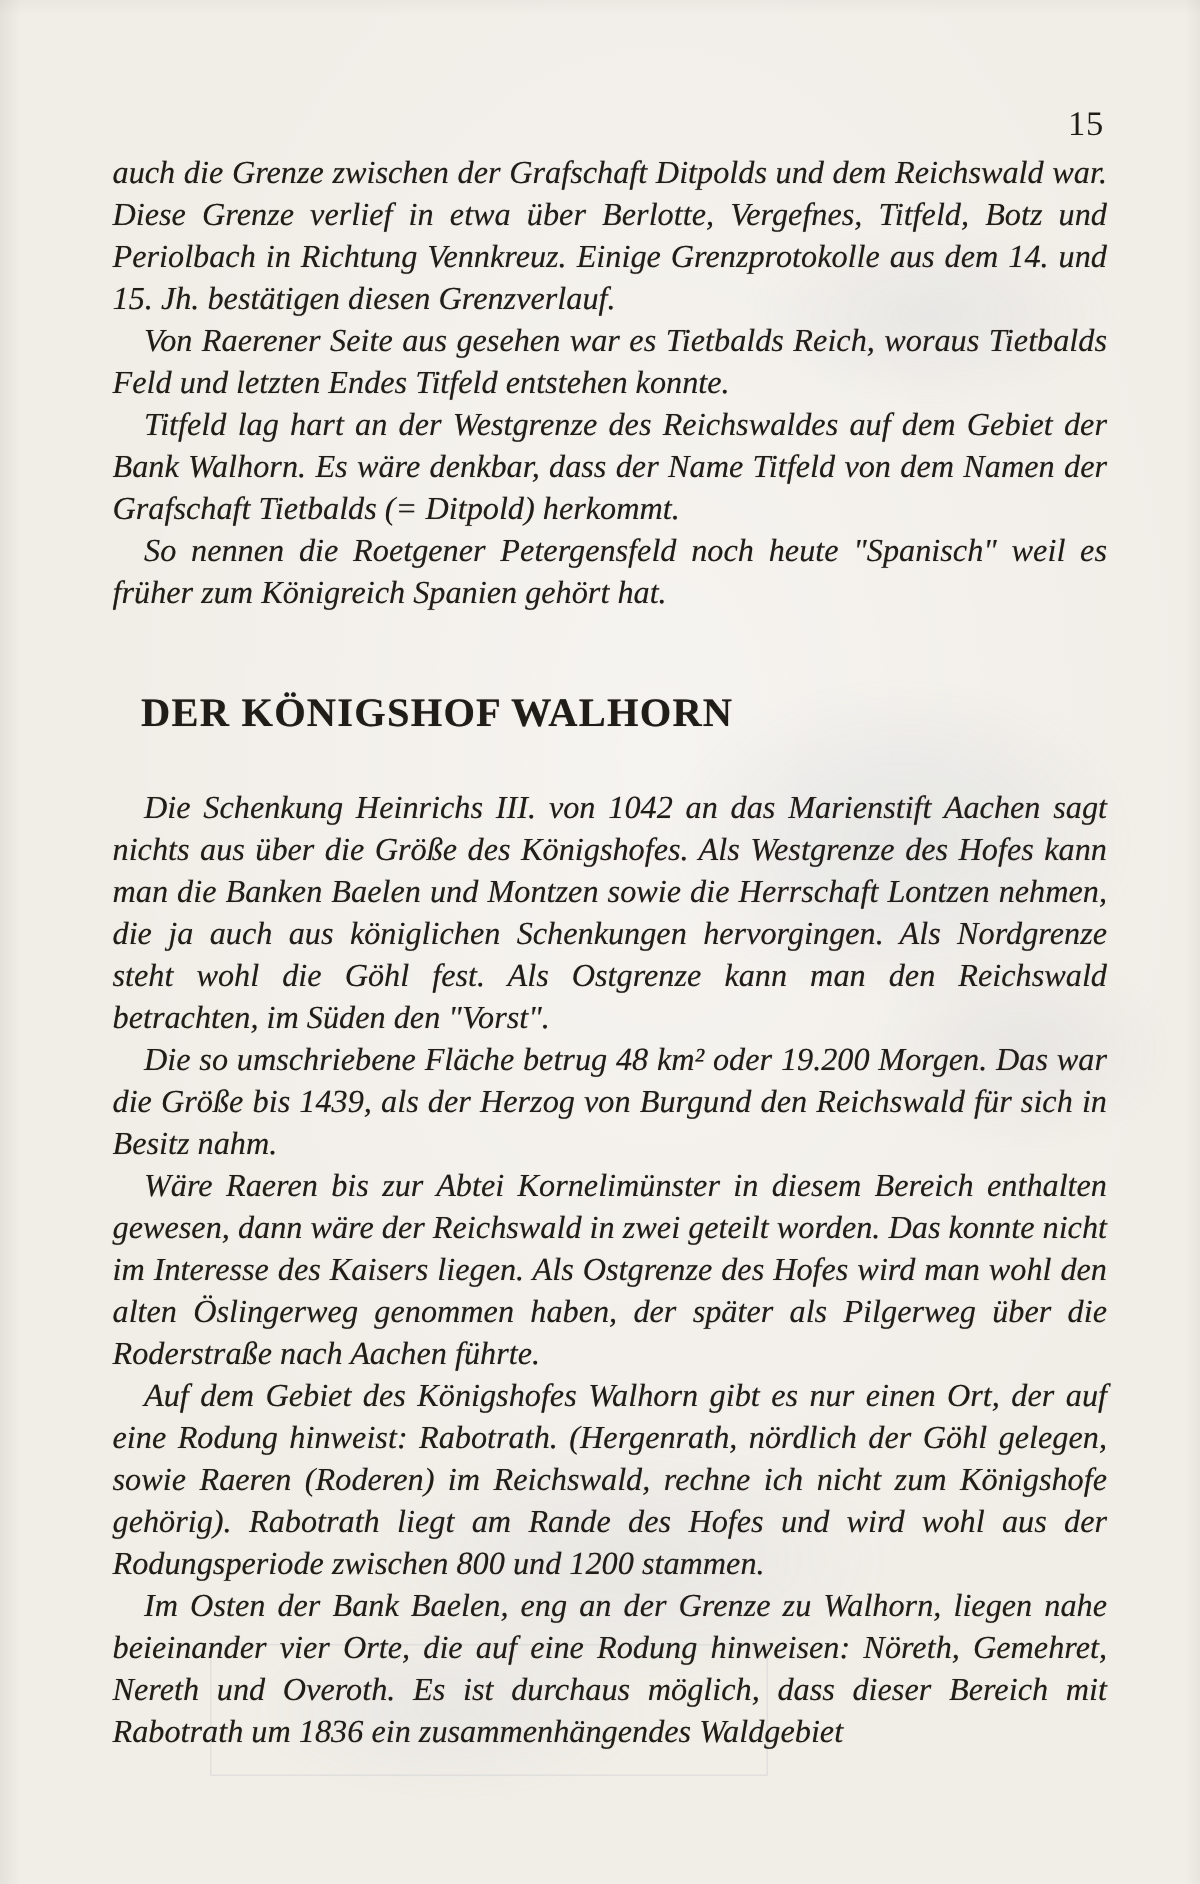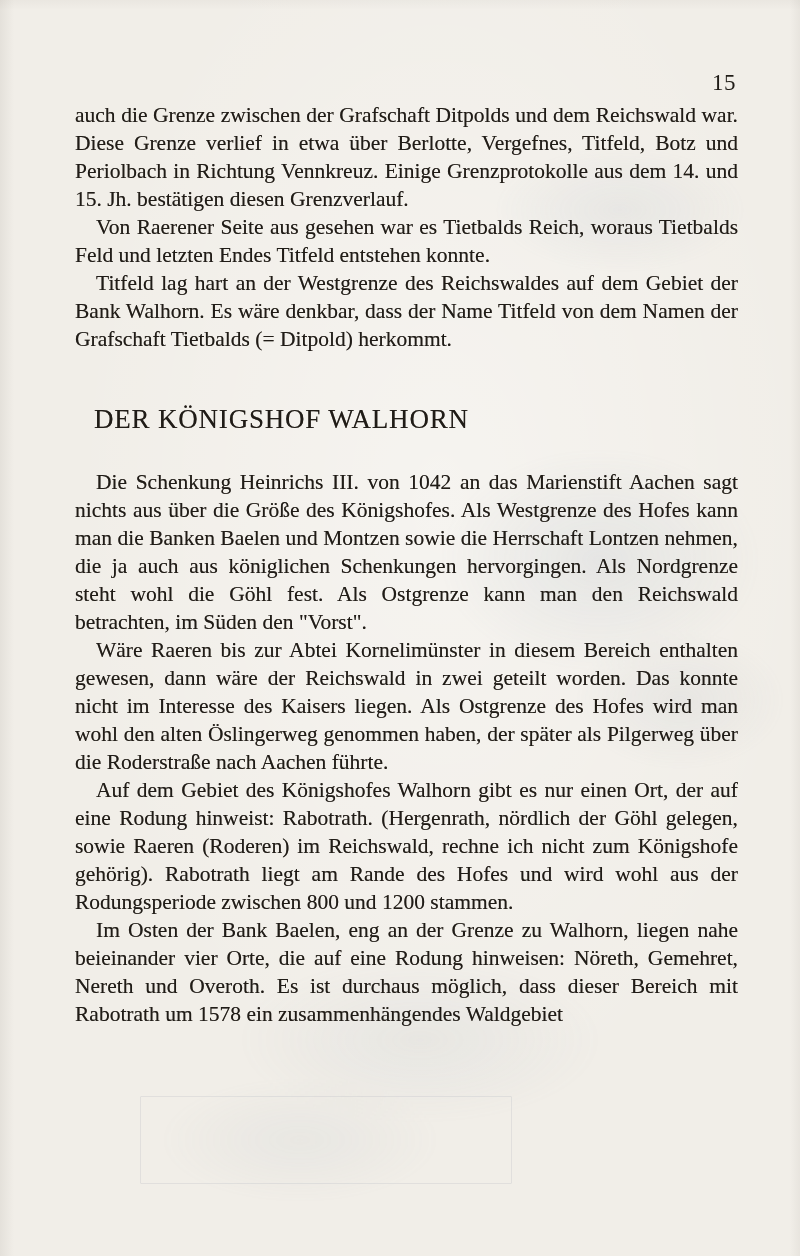--- a/index.html
+++ b/index.html
@@ -57,49 +57,52 @@
     top:101px;
     color:var(--ink);
     font-size:21.5px;
     line-height:28px;
     text-align:justify;
     text-shadow:0 0 0.5px rgba(35,28,20,0.55);
   }
   .text-column p{
     margin:0;
     text-indent:21px;
+    font-style:italic;
   }
   .text-column p.no-indent{
     text-indent:0;
   }
   .section-heading{
     margin:50px 0 33px 19px;
     font-size:27px;
-    font-weight:normal;
+    font-weight:bold;
     line-height:32px;
     letter-spacing:0.8px;
     text-align:left;
     text-indent:0;
     color:var(--ink);
   }
 </style>
 </head>
 <body>
 
 <div class="page">
   <div class="ghost-layer"></div>
   <div class="ghost-box"></div>
 
   <div class="page-number">15</div>
 
   <div class="text-column">
     <p class="no-indent">auch die Grenze zwischen der Grafschaft Ditpolds und dem Reichswald war. Diese Grenze verlief in etwa über Berlotte, Vergefnes, Titfeld, Botz und Periolbach in Richtung Vennkreuz. Einige Grenzprotokolle aus dem 14. und 15. Jh. bestätigen diesen Grenzverlauf.</p>
     <p>Von Raerener Seite aus gesehen war es Tietbalds Reich, woraus Tietbalds Feld und letzten Endes Titfeld entstehen konnte.</p>
     <p>Titfeld lag hart an der Westgrenze des Reichswaldes auf dem Gebiet der Bank Walhorn. Es wäre denkbar, dass der Name Titfeld von dem Namen der Grafschaft Tietbalds (= Ditpold) herkommt.</p>
+    <p>So nennen die Roetgener Petergensfeld noch heute "Spanisch" weil es früher zum Königreich Spanien gehört hat.</p>
 
     <h2 class="section-heading">DER KÖNIGSHOF WALHORN</h2>
 
     <p>Die Schenkung Heinrichs III. von 1042 an das Marienstift Aachen sagt nichts aus über die Größe des Königshofes. Als Westgrenze des Hofes kann man die Banken Baelen und Montzen sowie die Herrschaft Lontzen nehmen, die ja auch aus königlichen Schenkungen hervorgingen. Als Nordgrenze steht wohl die Göhl fest. Als Ostgrenze kann man den Reichswald betrachten, im Süden den "Vorst".</p>
+    <p>Die so umschriebene Fläche betrug 48 km² oder 19.200 Morgen. Das war die Größe bis 1439, als der Herzog von Burgund den Reichswald für sich in Besitz nahm.</p>
     <p>Wäre Raeren bis zur Abtei Kornelimünster in diesem Bereich enthalten gewesen, dann wäre der Reichswald in zwei geteilt worden. Das konnte nicht im Interesse des Kaisers liegen. Als Ostgrenze des Hofes wird man wohl den alten Öslingerweg genommen haben, der später als Pilgerweg über die Roderstraße nach Aachen führte.</p>
     <p>Auf dem Gebiet des Königshofes Walhorn gibt es nur einen Ort, der auf eine Rodung hinweist: Rabotrath. (Hergenrath, nördlich der Göhl gelegen, sowie Raeren (Roderen) im Reichswald, rechne ich nicht zum Königshofe gehörig). Rabotrath liegt am Rande des Hofes und wird wohl aus der Rodungsperiode zwischen 800 und 1200 stammen.</p>
-    <p>Im Osten der Bank Baelen, eng an der Grenze zu Walhorn, liegen nahe beieinander vier Orte, die auf eine Rodung hinweisen: Nöreth, Gemehret, Nereth und Overoth. Es ist durchaus möglich, dass dieser Bereich mit Rabotrath um 1578 ein zusammenhängendes Waldgebiet</p>
+    <p>Im Osten der Bank Baelen, eng an der Grenze zu Walhorn, liegen nahe beieinander vier Orte, die auf eine Rodung hinweisen: Nöreth, Gemehret, Nereth und Overoth. Es ist durchaus möglich, dass dieser Bereich mit Rabotrath um 1836 ein zusammenhängendes Waldgebiet</p>
   </div>
 </div>
 
 </body></html>

